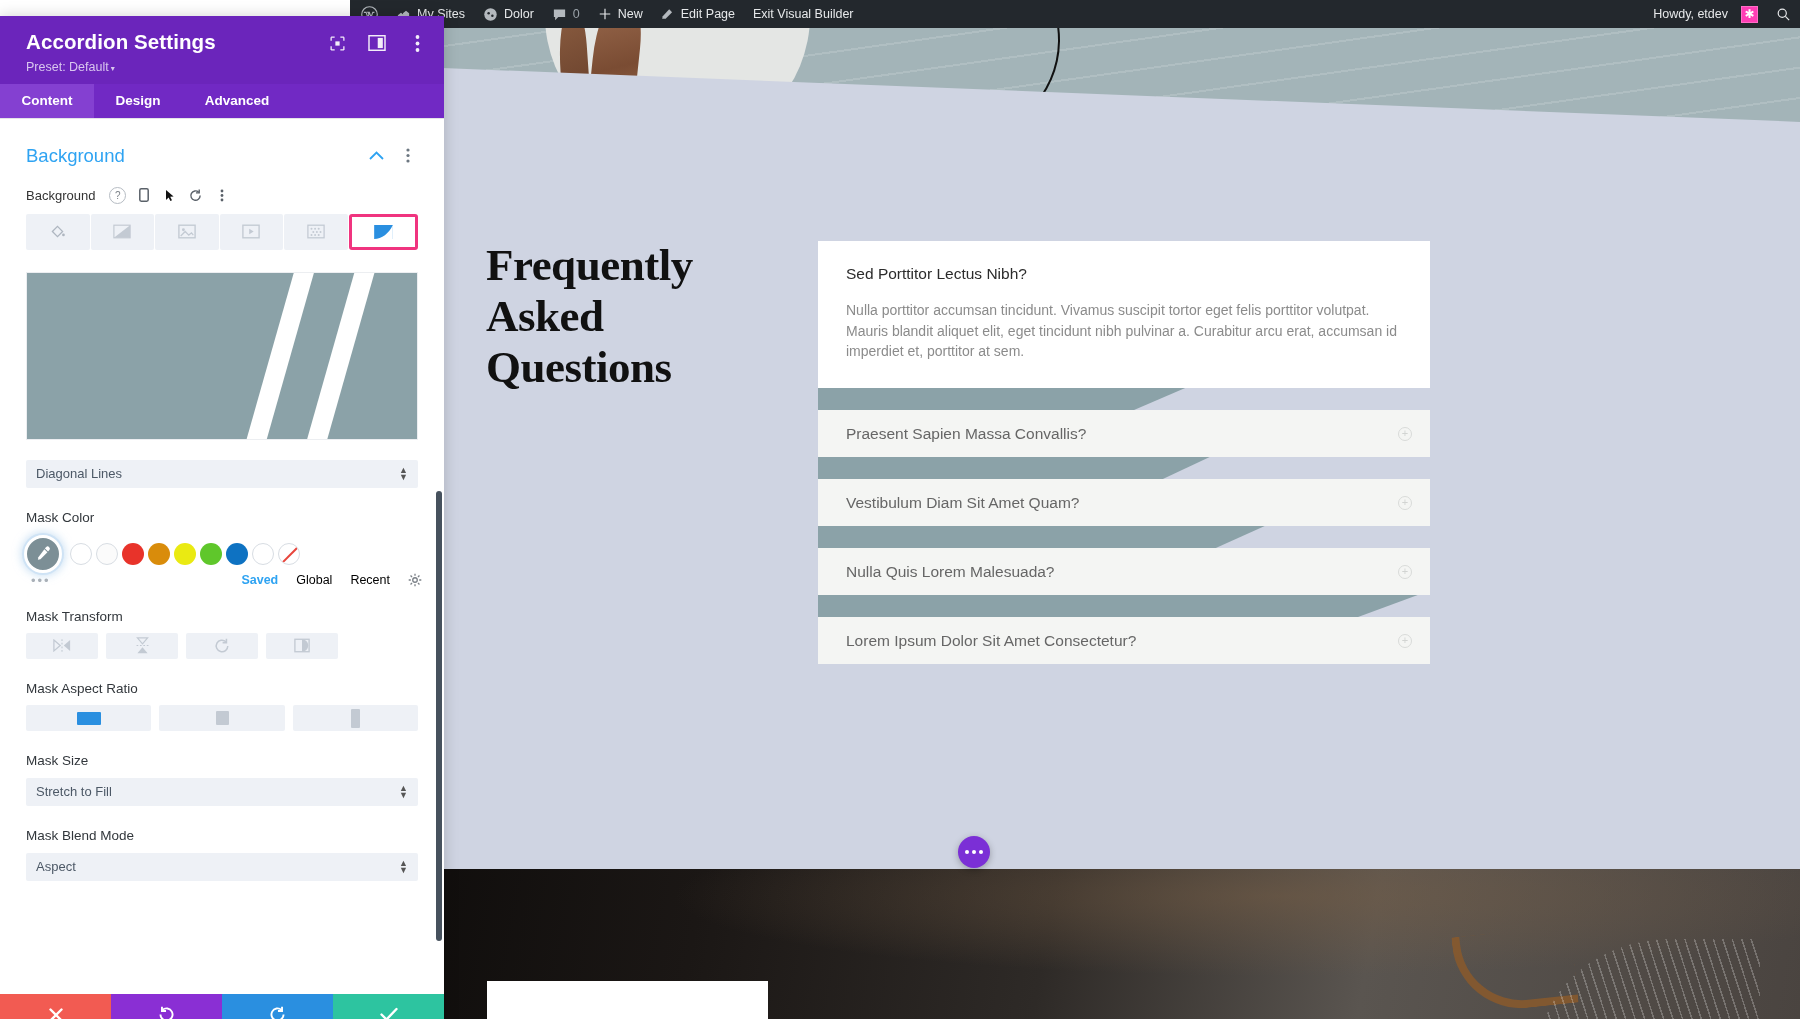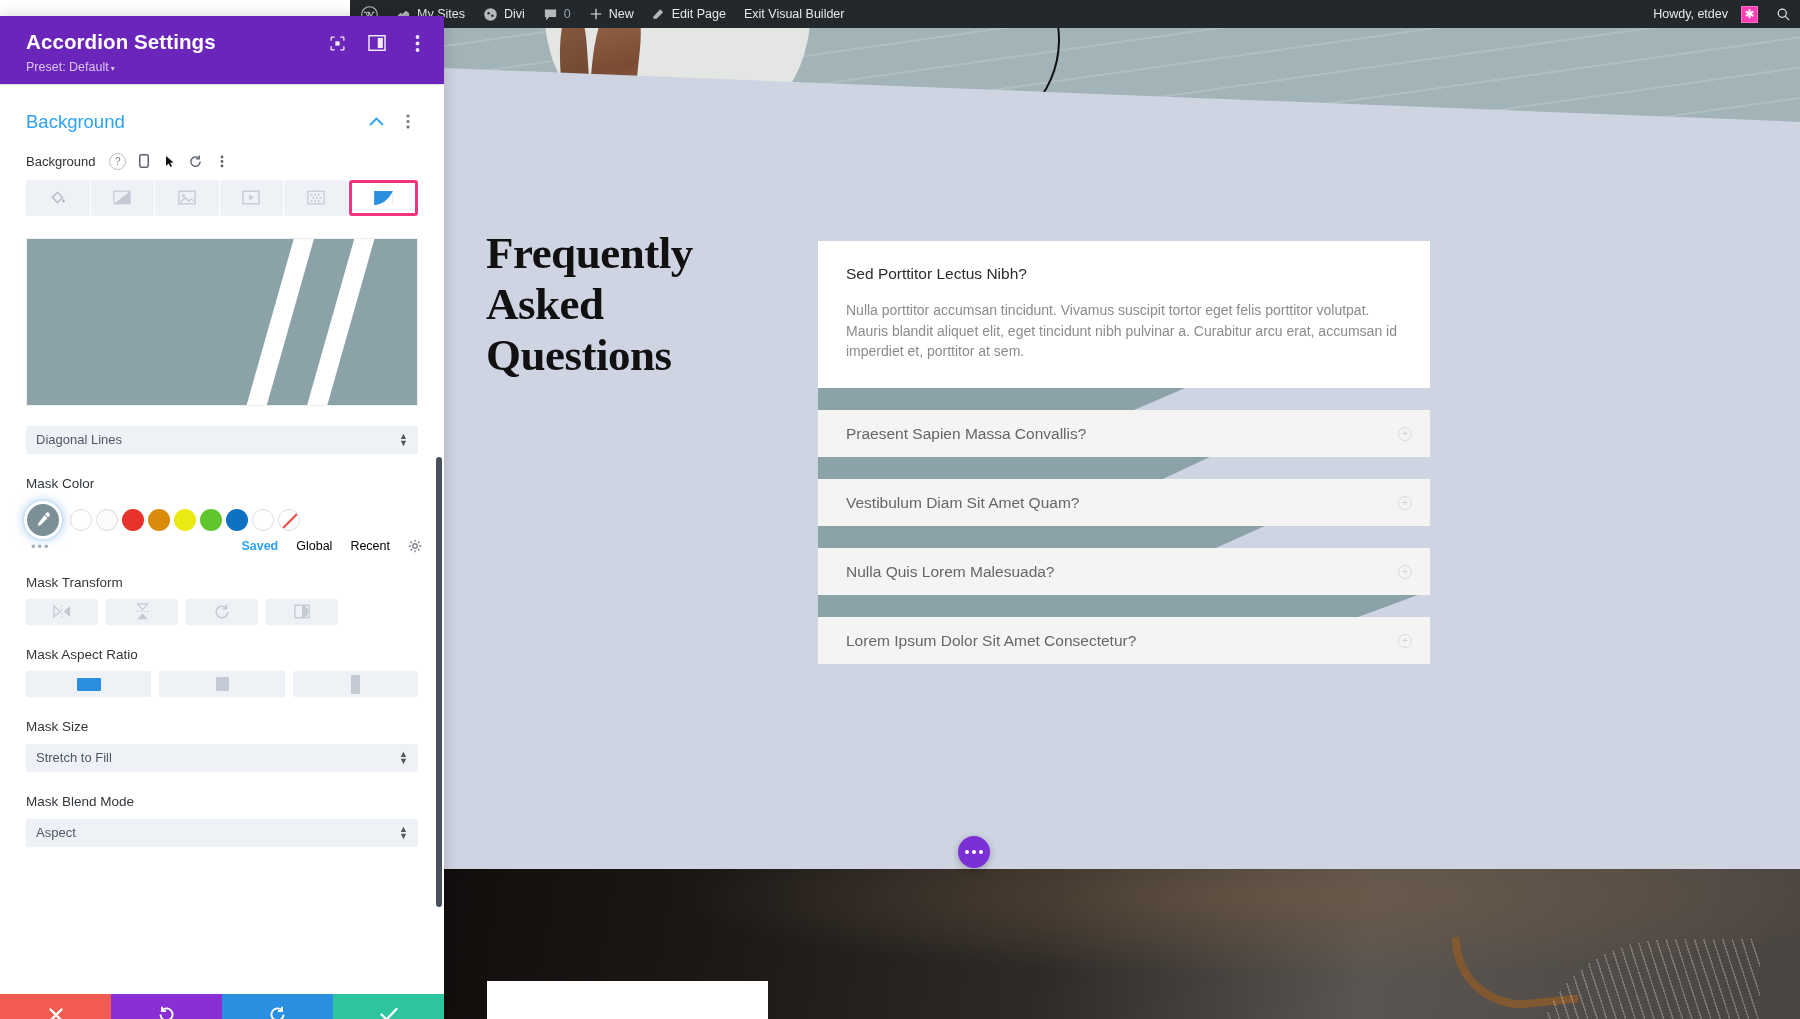--- a/index.html
+++ b/index.html
@@ -258,21 +258,21 @@
     border: 4px dashed #fff; border-top-color: transparent;
     border-left-color: transparent; border-right-color: transparent;
   }
   .hero-waves {
     position: absolute; inset: 0;
     background: repeating-linear-gradient(172deg,
       rgba(255,255,255,0.14) 0 2px, rgba(255,255,255,0) 2px 30px);
   }
 
   .faq-head {
-    position: absolute; left: 136px; top: 200px;
+    position: absolute; left: 136px; top: 212px;
     font-family: "Liberation Serif", serif;
     font-weight: bold; font-size: 45px; line-height: 51px;
     color: #111; letter-spacing: -0.5px;
   }
 
   .accordion {
     position: absolute; left: 468px; top: 213px;
     width: 612px;
   }
   .acc-item { position: relative; }
@@ -372,21 +372,21 @@
         <path d="M3 13 L8 9 L13 13 L13 19 L3 19 Z M11 10 L16 6 L21 10 L21 19 L13 19" fill="#b4b9be"></path>
       </svg>
       <span>My Sites</span>
     </div>
     <div class="ab-item">
       <svg width="15" height="15" viewBox="0 0 24 24">
         <circle cx="12" cy="12" r="10" fill="#b4b9be"></circle>
         <circle cx="9" cy="10" r="2" fill="#23282d"></circle>
         <circle cx="15" cy="14" r="2" fill="#23282d"></circle>
       </svg>
-      <span>Divi</span>
+      <span>Dolor</span>
     </div>
     <div class="ab-item">
       <svg width="15" height="15" viewBox="0 0 24 24">
         <path d="M3 4 H21 V16 H10 L5 21 V16 H3 Z" fill="#b4b9be"></path>
       </svg>
       <span class="ab-count">0</span>
     </div>
     <div class="ab-item">
       <svg width="14" height="14" viewBox="0 0 24 24">
         <path d="M11 3h2v8h8v2h-8v8h-2v-8H3v-2h8z" fill="#e6e8ea"></path>
@@ -521,20 +521,25 @@
         <div class="hi">
           <svg width="5" height="17" viewBox="0 0 5 17">
             <circle cx="2.5" cy="2" r="1.9" fill="#fff"></circle>
             <circle cx="2.5" cy="8.5" r="1.9" fill="#fff"></circle>
             <circle cx="2.5" cy="15" r="1.9" fill="#fff"></circle>
           </svg>
         </div>
       </div>
     </div>
 
+    <div class="tabs">
+      <div class="tab t1">Content</div>
+      <div class="tab t2">Design</div>
+      <div class="tab t3">Advanced</div>
+    </div>
 
     <div class="panel-body">
 
       <div class="section-head">
         <div class="section-title">Background</div>
         <div class="chev">
           <svg width="15" height="9" viewBox="0 0 15 9">
               <path d="M1 8 L7.5 1.5 L14 8" stroke="#2ea3f2" stroke-width="1.8" fill="none"></path>
             </svg>
         </div>

